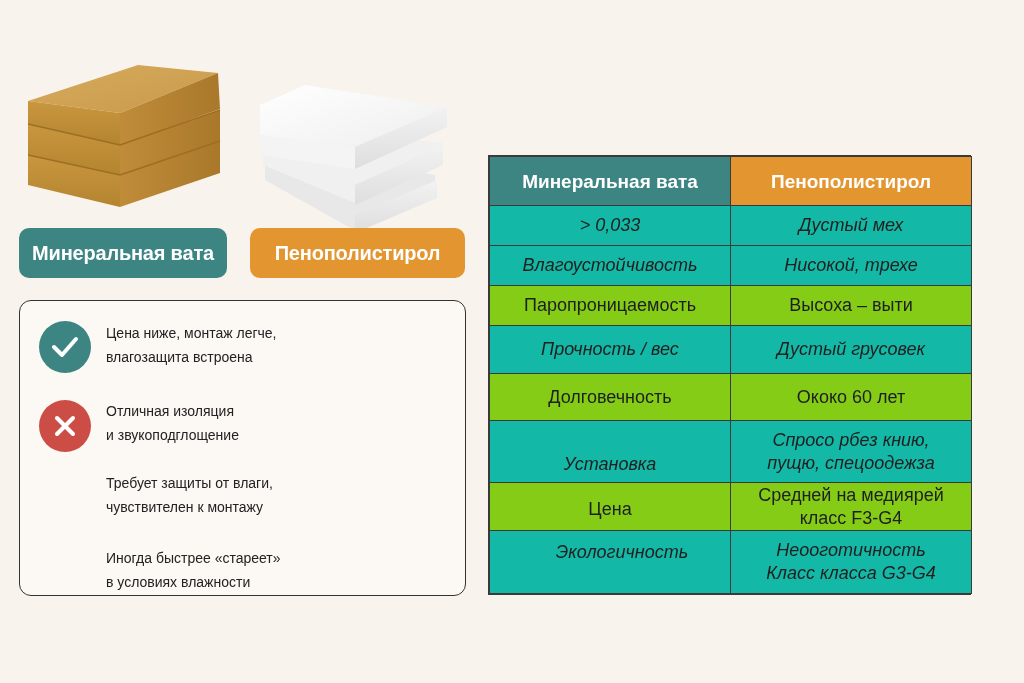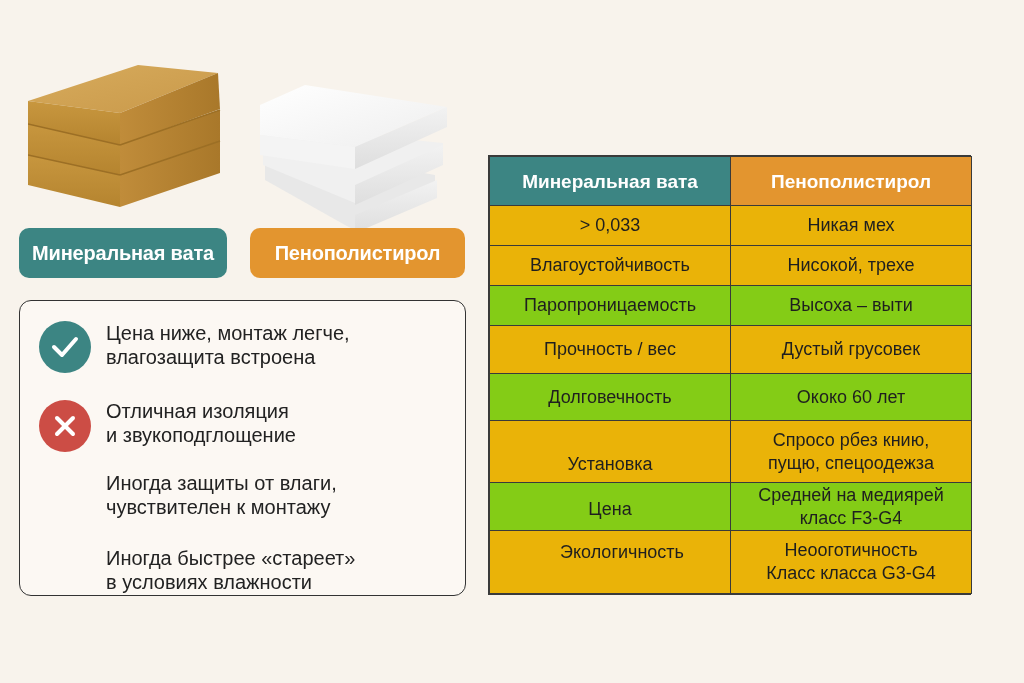--- a/index.html
+++ b/index.html
@@ -32,40 +32,40 @@
     border: 1.5px solid #333; border-radius: 12px; background: #fcf8f3;
   }
   .item { position: absolute; left: 0; width: 100%; }
   .item-icon {
     position: absolute; left: 19px; width: 52px; height: 52px; border-radius: 50%;
     display: flex; align-items: center; justify-content: center;
   }
   .icon-ok { background: #3c8583; }
   .icon-no { background: #cc4d45; }
   .item-text {
-    position: absolute; left: 86px; font-size: 20px; line-height: 24px; color: #222;
+    position: absolute; left: 86px; font-size: 14px; line-height: 24px; color: #222;
     white-space: pre-line;
   }
 
   
   .table {
     left: 488px; top: 155px; width: 483px;
     border: 1.5px solid #3a3a3a; border-collapse: collapse;
   }
   table { border-collapse: collapse; width: 483px; table-layout: fixed; }
   td, th {
     border: 1.5px solid #3a3a3a;
     text-align: center; vertical-align: middle;
     font-size: 18px; line-height: 23px; color: #1f1f1f; font-weight: normal;
     padding: 0 6px;
   }
   th { color: #fff; font-weight: bold; font-size: 19px; height: 49px; }
   th.h-mw { background: #3c8583; width: 241px; }
   th.h-eps { background: #e3952f; }
-  tr.r-odd td { background: #eab308; }
+  tr.r-odd td { background: #14b8a6; font-style: italic; }
   tr.r-even td { background: #84cc16; }
   td.top { vertical-align: top; padding-top: 8px; }
 </style>
 </head>
 <body>
 
 <div class="abs mw-stack">
   <svg width="200" height="150" viewBox="0 0 200 150">
     <defs>
       <linearGradient id="mwTop" x1="0" y1="0" x2="1" y2="1">
@@ -139,41 +139,41 @@
     <div class="item-icon icon-no" style="top:5px;">
       <svg width="24" height="24" viewBox="0 0 24 24">
           <line x1="4" y1="4" x2="20" y2="20" stroke="#fff" stroke-width="4" stroke-linecap="round"></line>
           <line x1="20" y1="4" x2="4" y2="20" stroke="#fff" stroke-width="4" stroke-linecap="round"></line>
         </svg>
     </div>
     <div class="item-text" style="top:4px;">Отличная изоляция
 и звукоподглощение</div>
   </div>
   <div class="item" style="top:166px;">
-    <div class="item-text" style="top:4px;">Иногда защиты от влаги,
+    <div class="item-text" style="top:4px;">Требует защиты от влаги,
 чувствителен к монтажу</div>
   </div>
   <div class="item" style="top:234px;">
     <div class="item-text" style="top:0px;margin-top:11px;">Иногда быстрее «стареет»
 в условиях влажности</div>
   </div>
 </div>
 
 <div class="abs table">
   <table>
     <thead>
       <tr>
         <th class="h-mw">Минеральная вата</th>
         <th class="h-eps">Пенополистирол</th>
       </tr>
     </thead>
     <tbody>
       <tr class="r-odd" style="height:40px;">
         <td>&gt; 0,033</td>
-        <td>Никая мех</td>
+        <td>Дустый мех</td>
       </tr>
       <tr class="r-odd" style="height:40px;">
         <td>Влагоустойчивость</td>
         <td>Нисокой, трехе</td>
       </tr>
       <tr class="r-even" style="height:40px;">
         <td>Паропроницаемость</td>
         <td>Высоха – выти</td>
       </tr>
       <tr class="r-odd" style="height:48px;">

